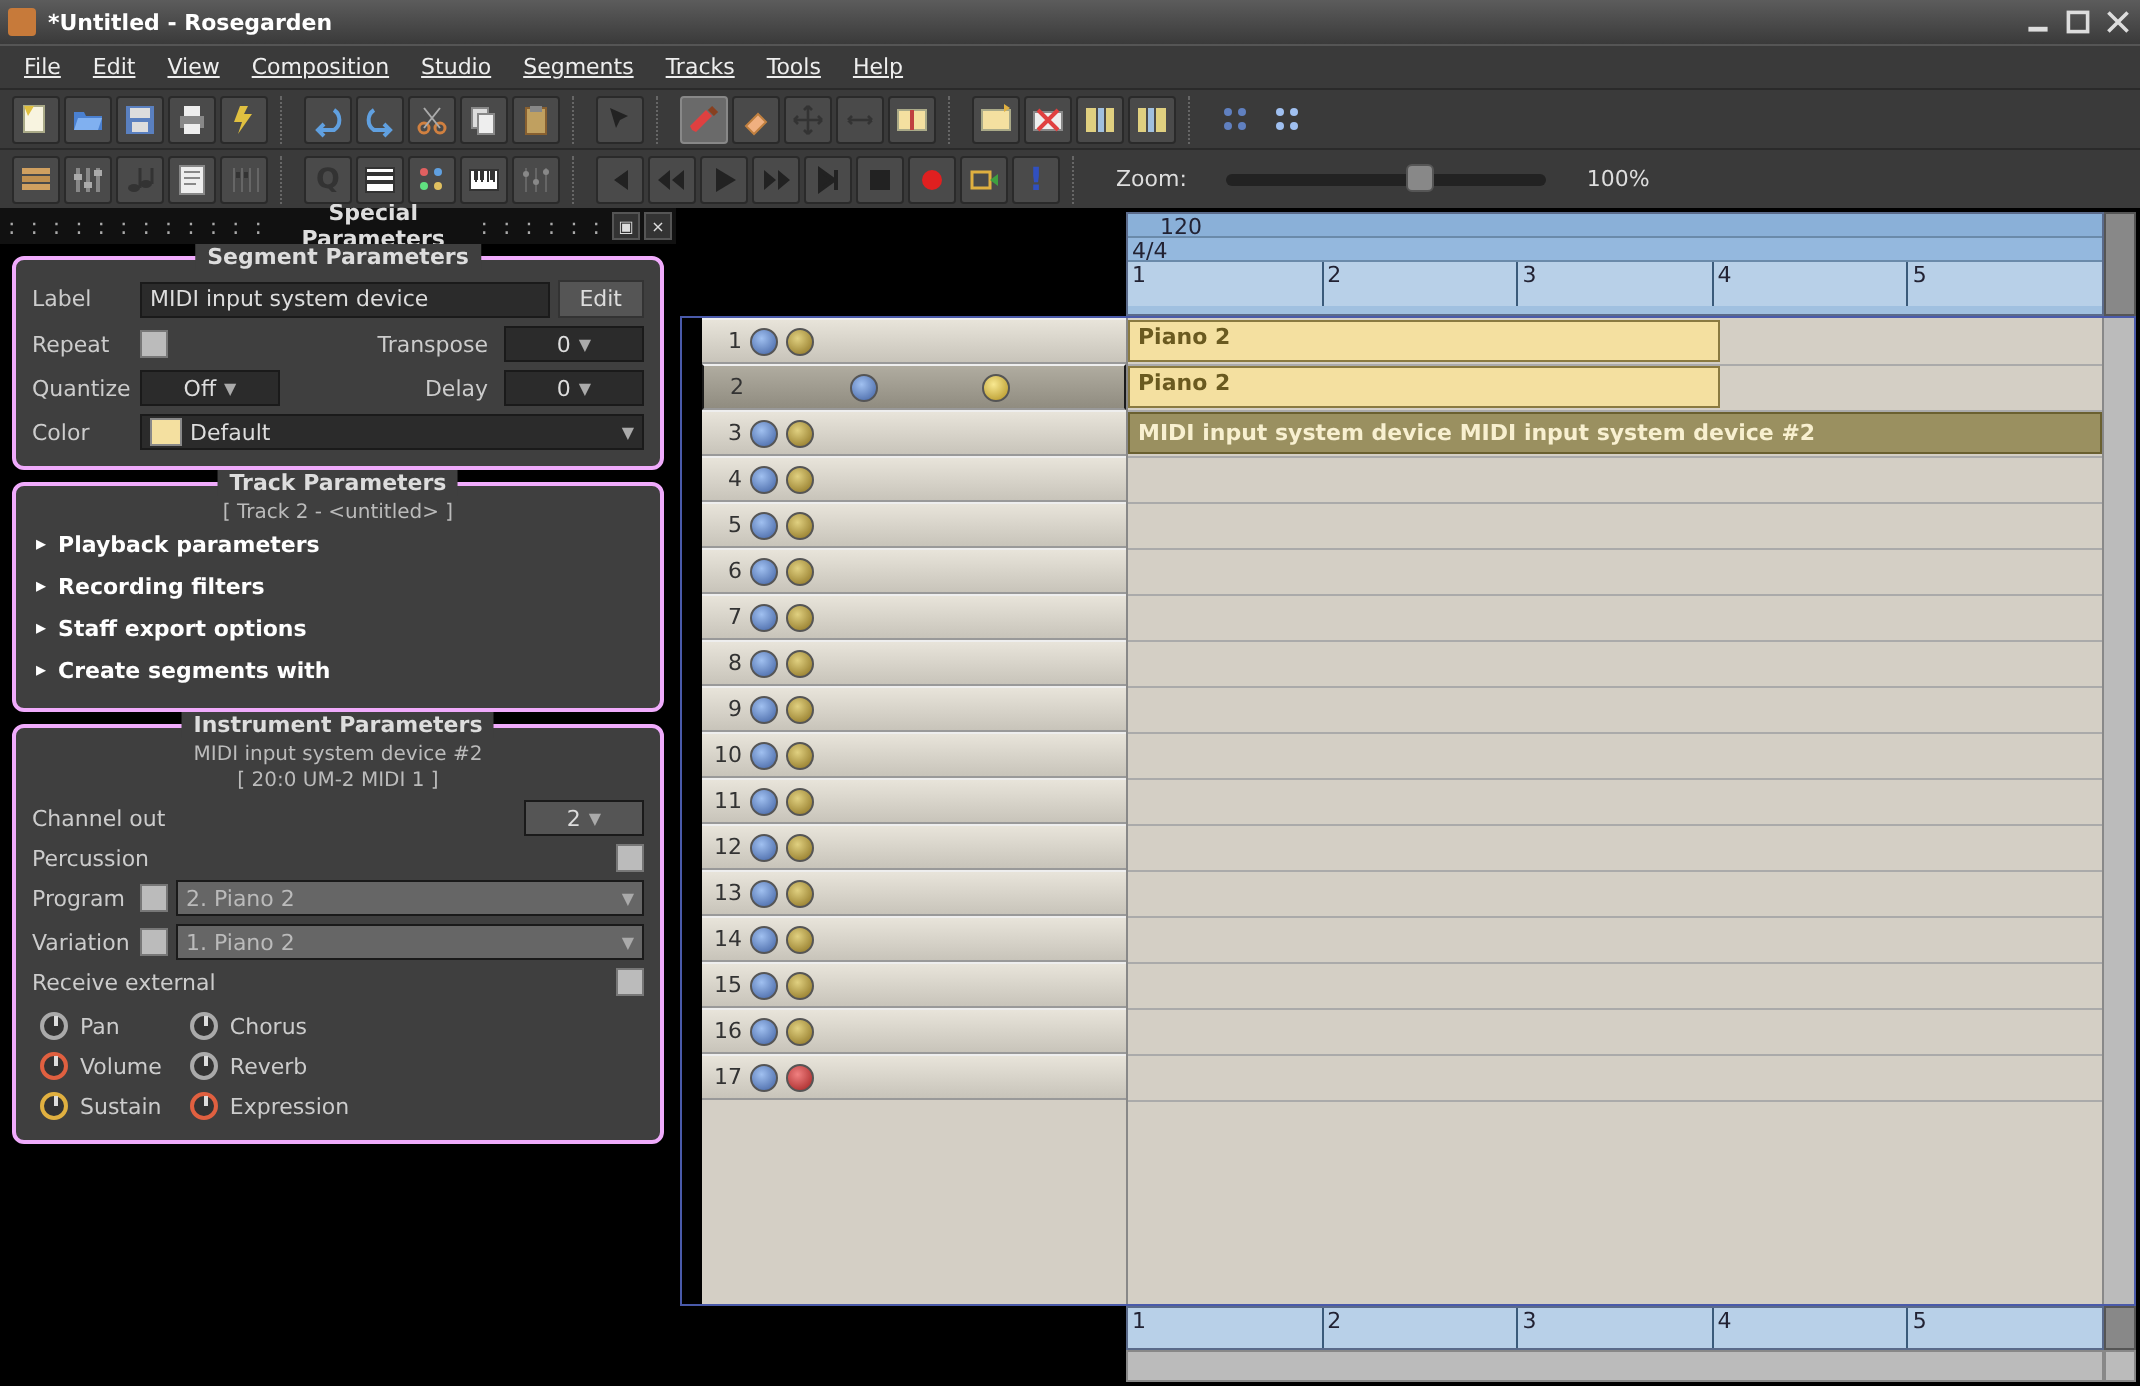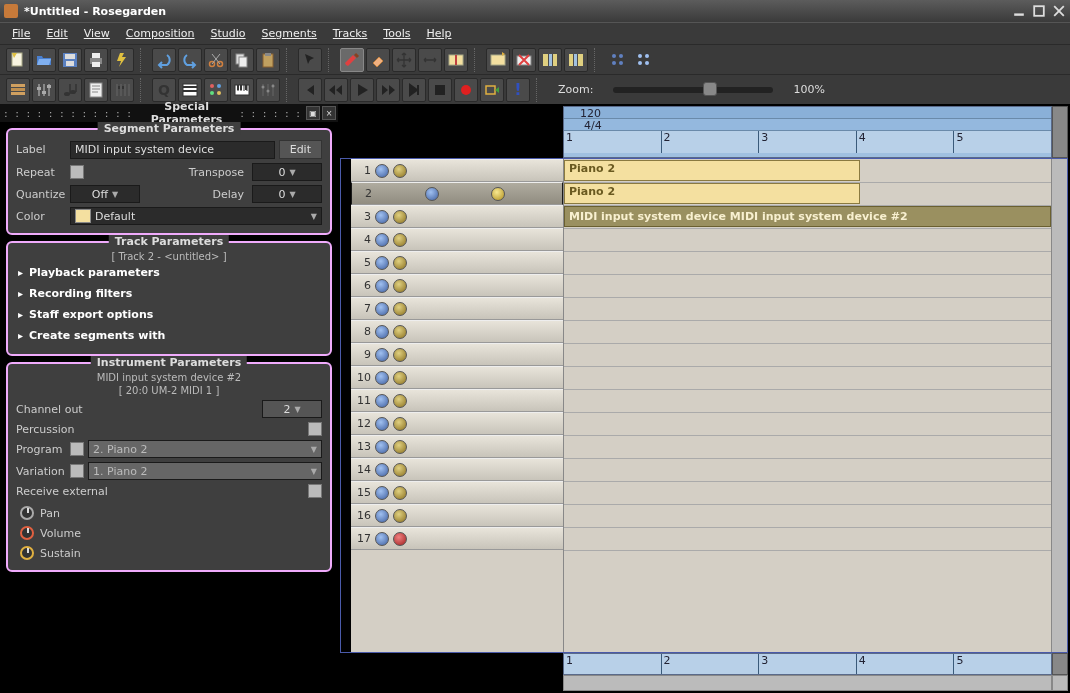--- a/index.html
+++ b/index.html
@@ -58,21 +58,21 @@
 .knob { width:14px; height:14px; border-radius:50%; border:2px solid #aaa; background:#333; position:relative;}
 .knob::after{ content:''; position:absolute; width:2px; height:5px; background:#ddd; top:0; left:5px;}
 .knob.red{ border-color:#e06040;}
 .knob.yel{ border-color:#e0b040;}
 
 
 .rightarea { flex:1; display:flex; flex-direction:column; background:#000; padding:2px;}
 .timeline { height:52px; display:flex; margin-left:223px; }
 .timeline-main { flex:1; background:#a0c0e0; border:1px solid #5a6a8a; display:flex; flex-direction:column;}
 .timeline-main .tempo { height:12px; background:#8ab0d8; font-size:9px; color:#223; padding-left:16px; border-bottom:1px solid #6a8aaa;}
-.timeline-main .sig { height:12px; background:#94b8de; font-size:9px; color:#223; padding-left:20px; border-bottom:1px solid #6a8aaa;}
+.timeline-main .sig { height:12px; background:#94b8de; font-size:9px; color:#223; padding-left:2px; border-bottom:1px solid #6a8aaa;}
 .timeline-ruler { height:22px; background:#b8d0e8; display:flex; font-size:10px; color:#223;}
 .tick { flex:1; border-left:1px solid #3a5a7a; padding-left:2px; position:relative;}
 .tick:first-child{border-left:none;}
 .timeline-scroll { width:16px; background:#888; border:1px solid #555;}
 
 .tracks-wrapper { flex:1; display:flex; border:1px solid #4a5aaa; background:#d4cfc5;}
 .tracks-left { width:223px; display:flex;}
 .tracks-vstrip { width:10px; background:#000; color:#aaa; font-size:6px; writing-mode:vertical-rl;}
 .tracks-list { flex:1; background:#d4cfc5; border-right:1px solid #888;}
 .track-row { height:23px; display:flex; align-items:center; border-bottom:1px solid #999; border-top:1px solid #eee; background:linear-gradient(#e8e4da,#c8c4ba); padding-left:4px; gap:4px; cursor:pointer;}
@@ -524,20 +524,34 @@
             </div>
           <div class="knob-item">
               <div class="knob red"></div>
               <span>Volume</span>
             </div>
           <div class="knob-item">
               <div class="knob yel"></div>
               <span>Sustain</span>
             </div>
         </div>
+        <div class="knob-group">
+          <div class="knob-item">
+              <div class="knob"></div>
+              <span>Chorus</span>
+            </div>
+          <div class="knob-item">
+              <div class="knob"></div>
+              <span>Reverb</span>
+            </div>
+          <div class="knob-item">
+              <div class="knob red"></div>
+              <span>Expression</span>
+            </div>
+        </div>
       </div>
     </div>
   </div>
 
   <div class="rightarea">
     <div class="timeline">
       <div class="timeline-main">
         <div class="tempo"><span>120</span></div>
         <div class="sig"><span>4/4</span></div>
         <div class="timeline-ruler">

